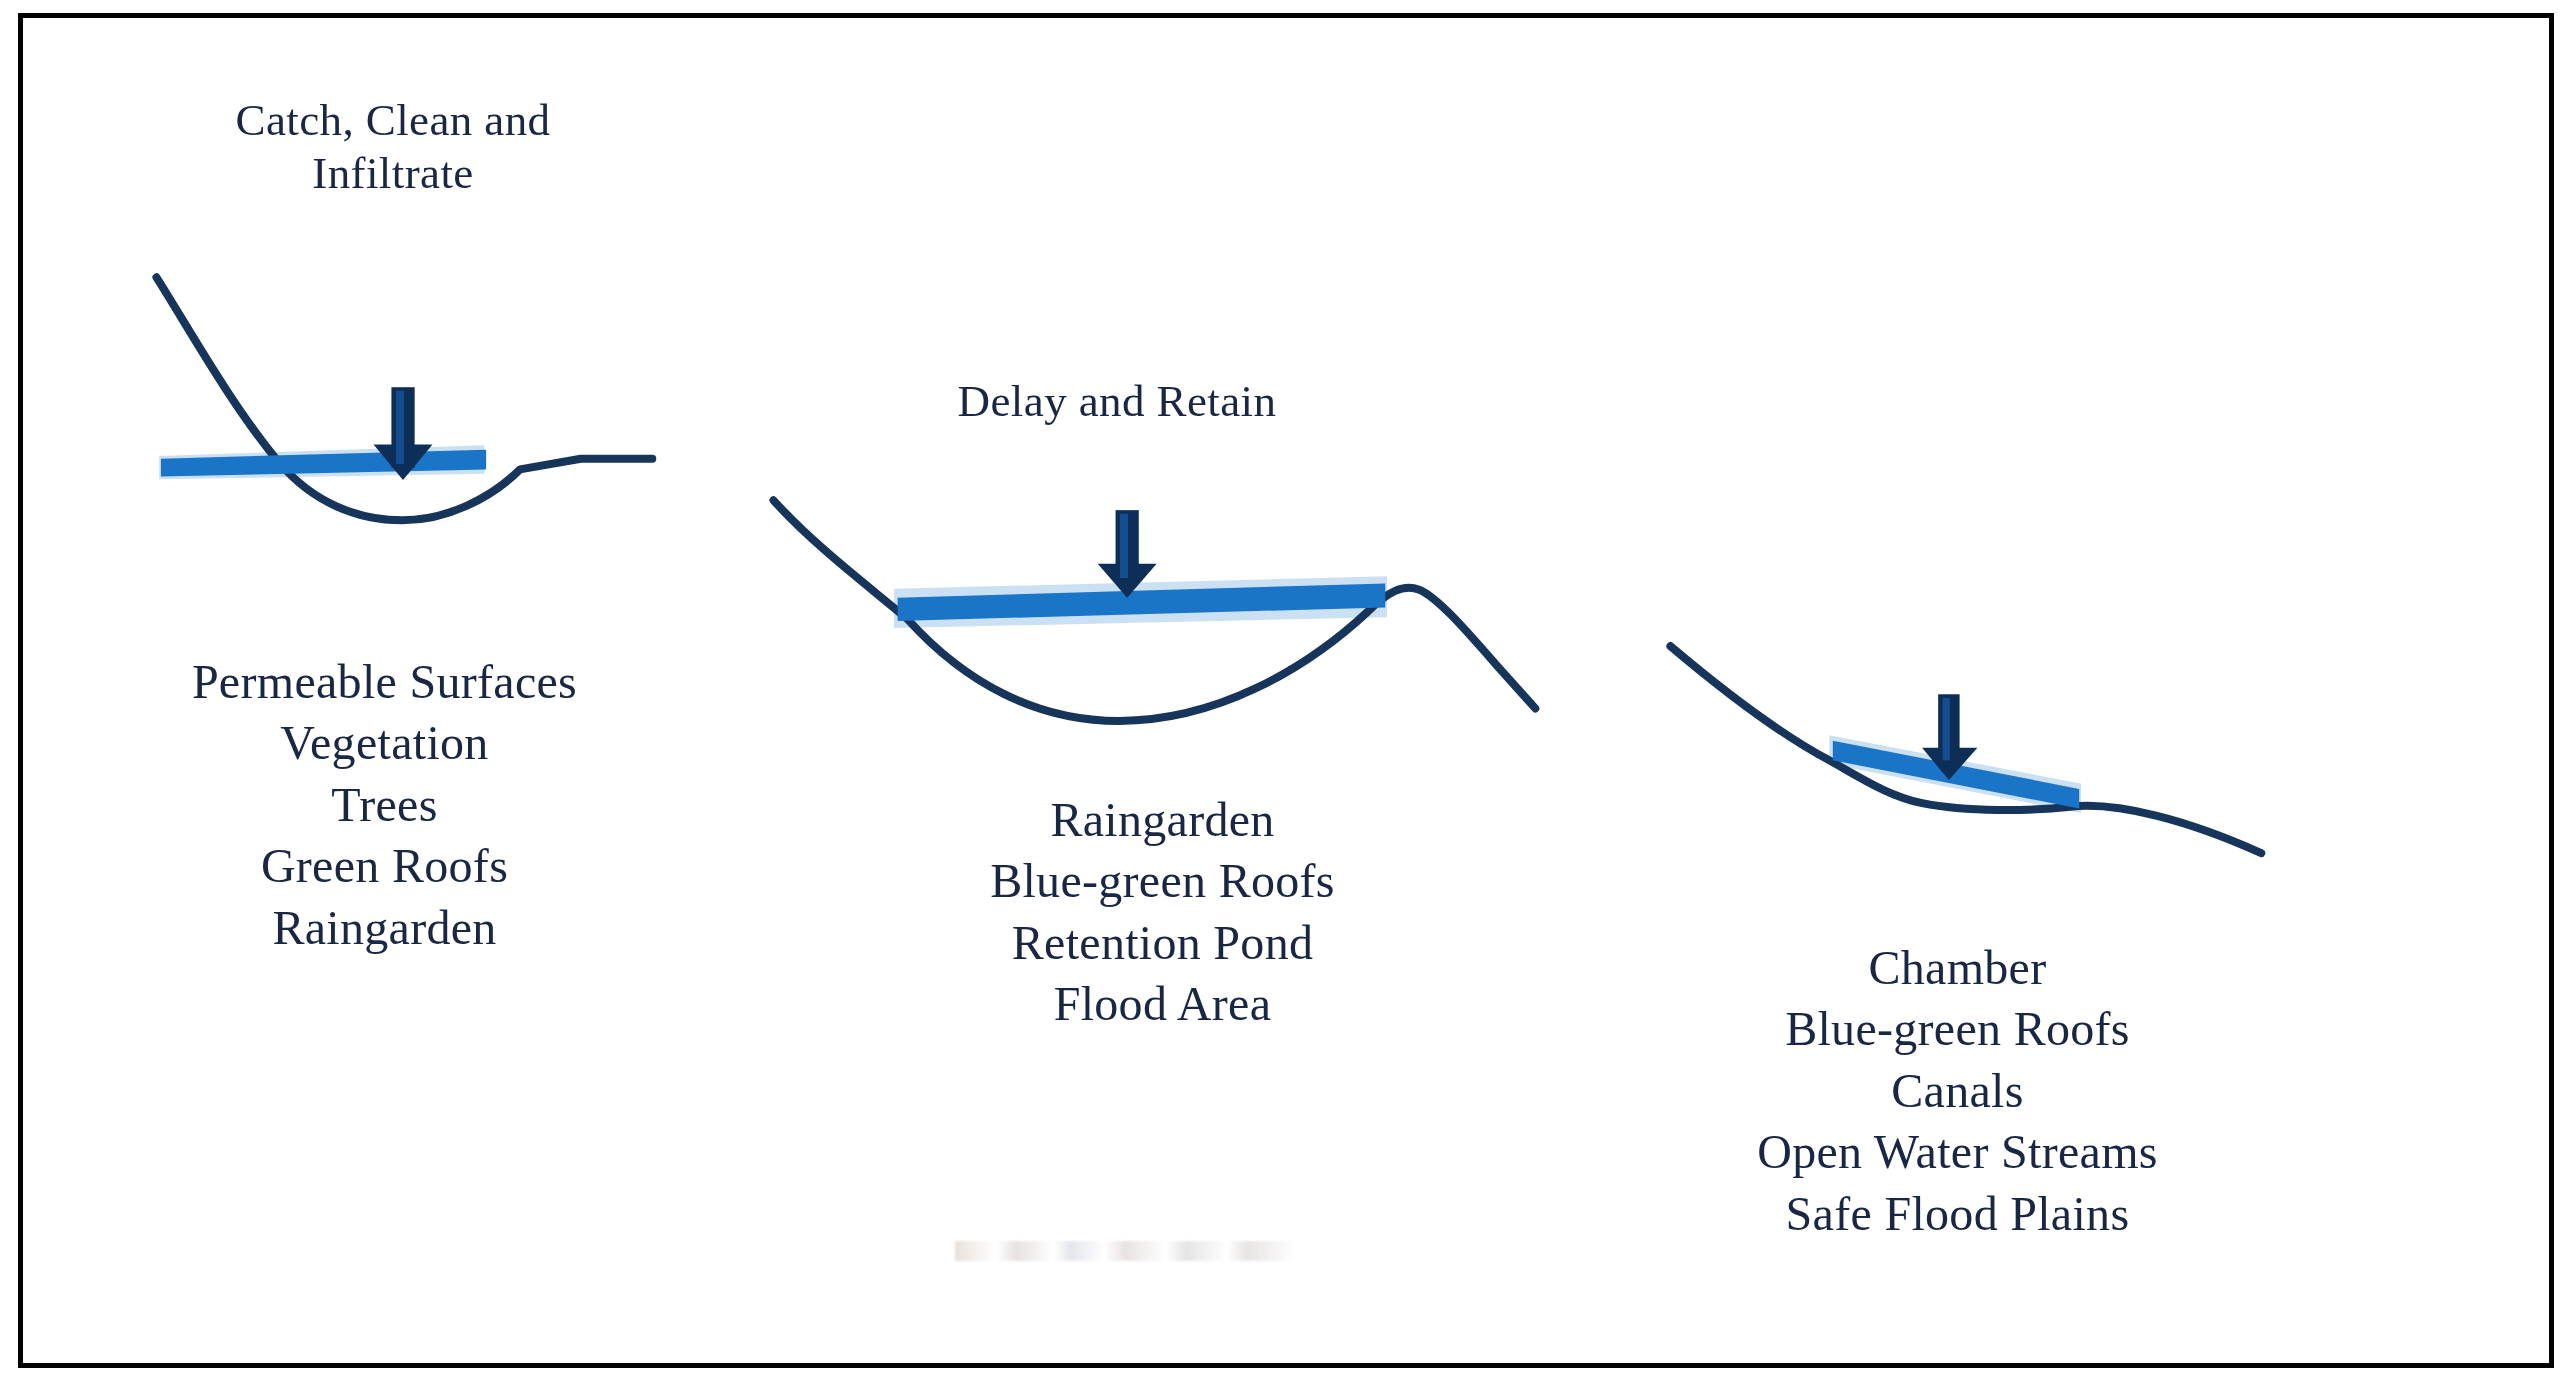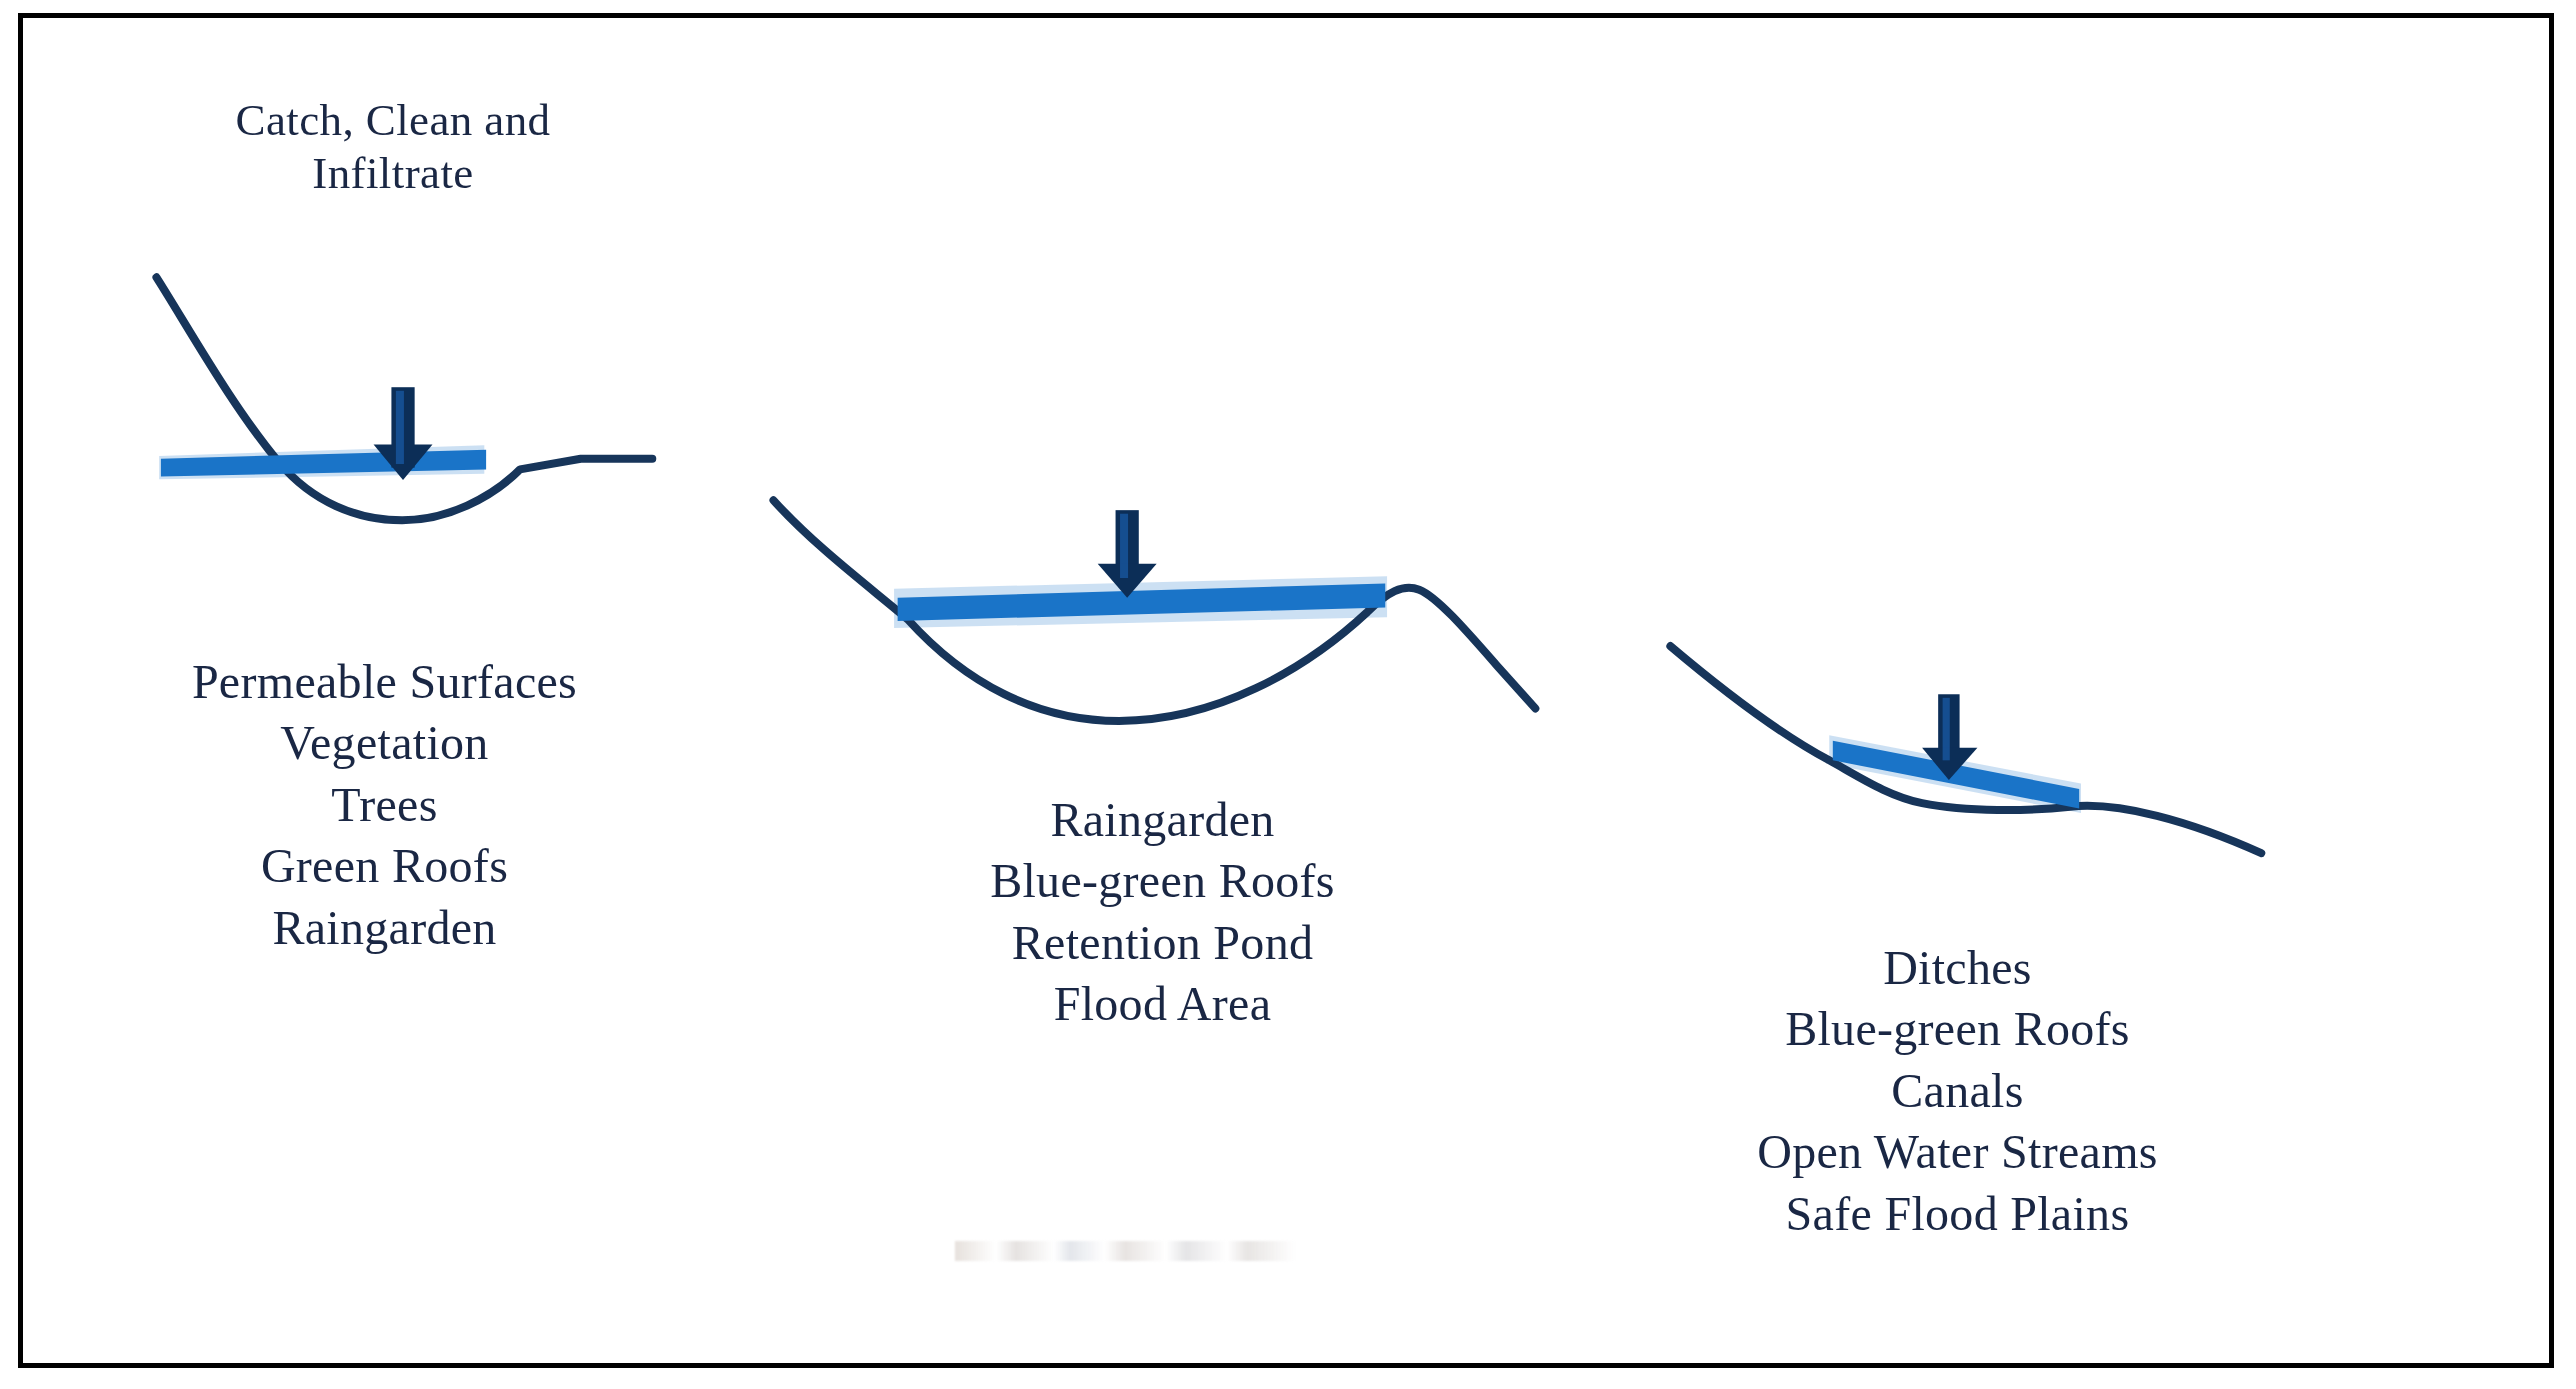--- a/index.html
+++ b/index.html
@@ -114,20 +114,21 @@
       <span class="list-item">Permeable Surfaces</span>
       <span class="list-item">Vegetation</span>
       <span class="list-item">Trees</span>
       <span class="list-item">Green Roofs</span>
       <span class="list-item">Raingarden</span>
     </div>
   </div>
 
   <div class="group" style="left:0; top:0; width:894px; height:1389px;">
 
+    <div class="group-heading" style="left:822px; top:375px; width:590px; font-size:45px;">Delay and Retain</div>
 
     <div class="diagram" style="left:751px; top:478px; width:822px; height:259px;">
       <svg width="822" height="259" viewBox="0 0 920 290" xmlns="http://www.w3.org/2000/svg">
 
         <path d="M 160 124 L 712 110 L 712 156 L 160 168 Z" fill="#c3daf1" opacity="0.85"></path>
 
         <path d="M 25 25 C 70 75, 130 120, 175 158
                  C 240 230, 320 272, 412 272
                  C 520 272, 620 215, 690 150
                  C 712 128, 730 118, 748 125
@@ -169,21 +170,21 @@
 
         <g>
           <rect x="318" y="72" width="24" height="78" fill="#0c2e57"></rect>
           <path d="M 300 132 L 362 132 L 330 168 Z" fill="#0c2e57"></path>
           <rect x="323" y="76" width="8" height="70" fill="#17539a" opacity="0.85"></rect>
         </g>
       </svg>
     </div>
 
     <div class="group-list" style="left:1600px; top:922px; width:715px;">
-      <span class="list-item">Ditches</span>
+      <span class="list-item">Chamber</span>
       <span class="list-item">Blue-green Roofs</span>
       <span class="list-item">Canals</span>
       <span class="list-item">Open Water Streams</span>
       <span class="list-item">Safe Flood Plains</span>
     </div>
   </div>
 
   <div id="ghost-artifact"></div>
 
 </div>

